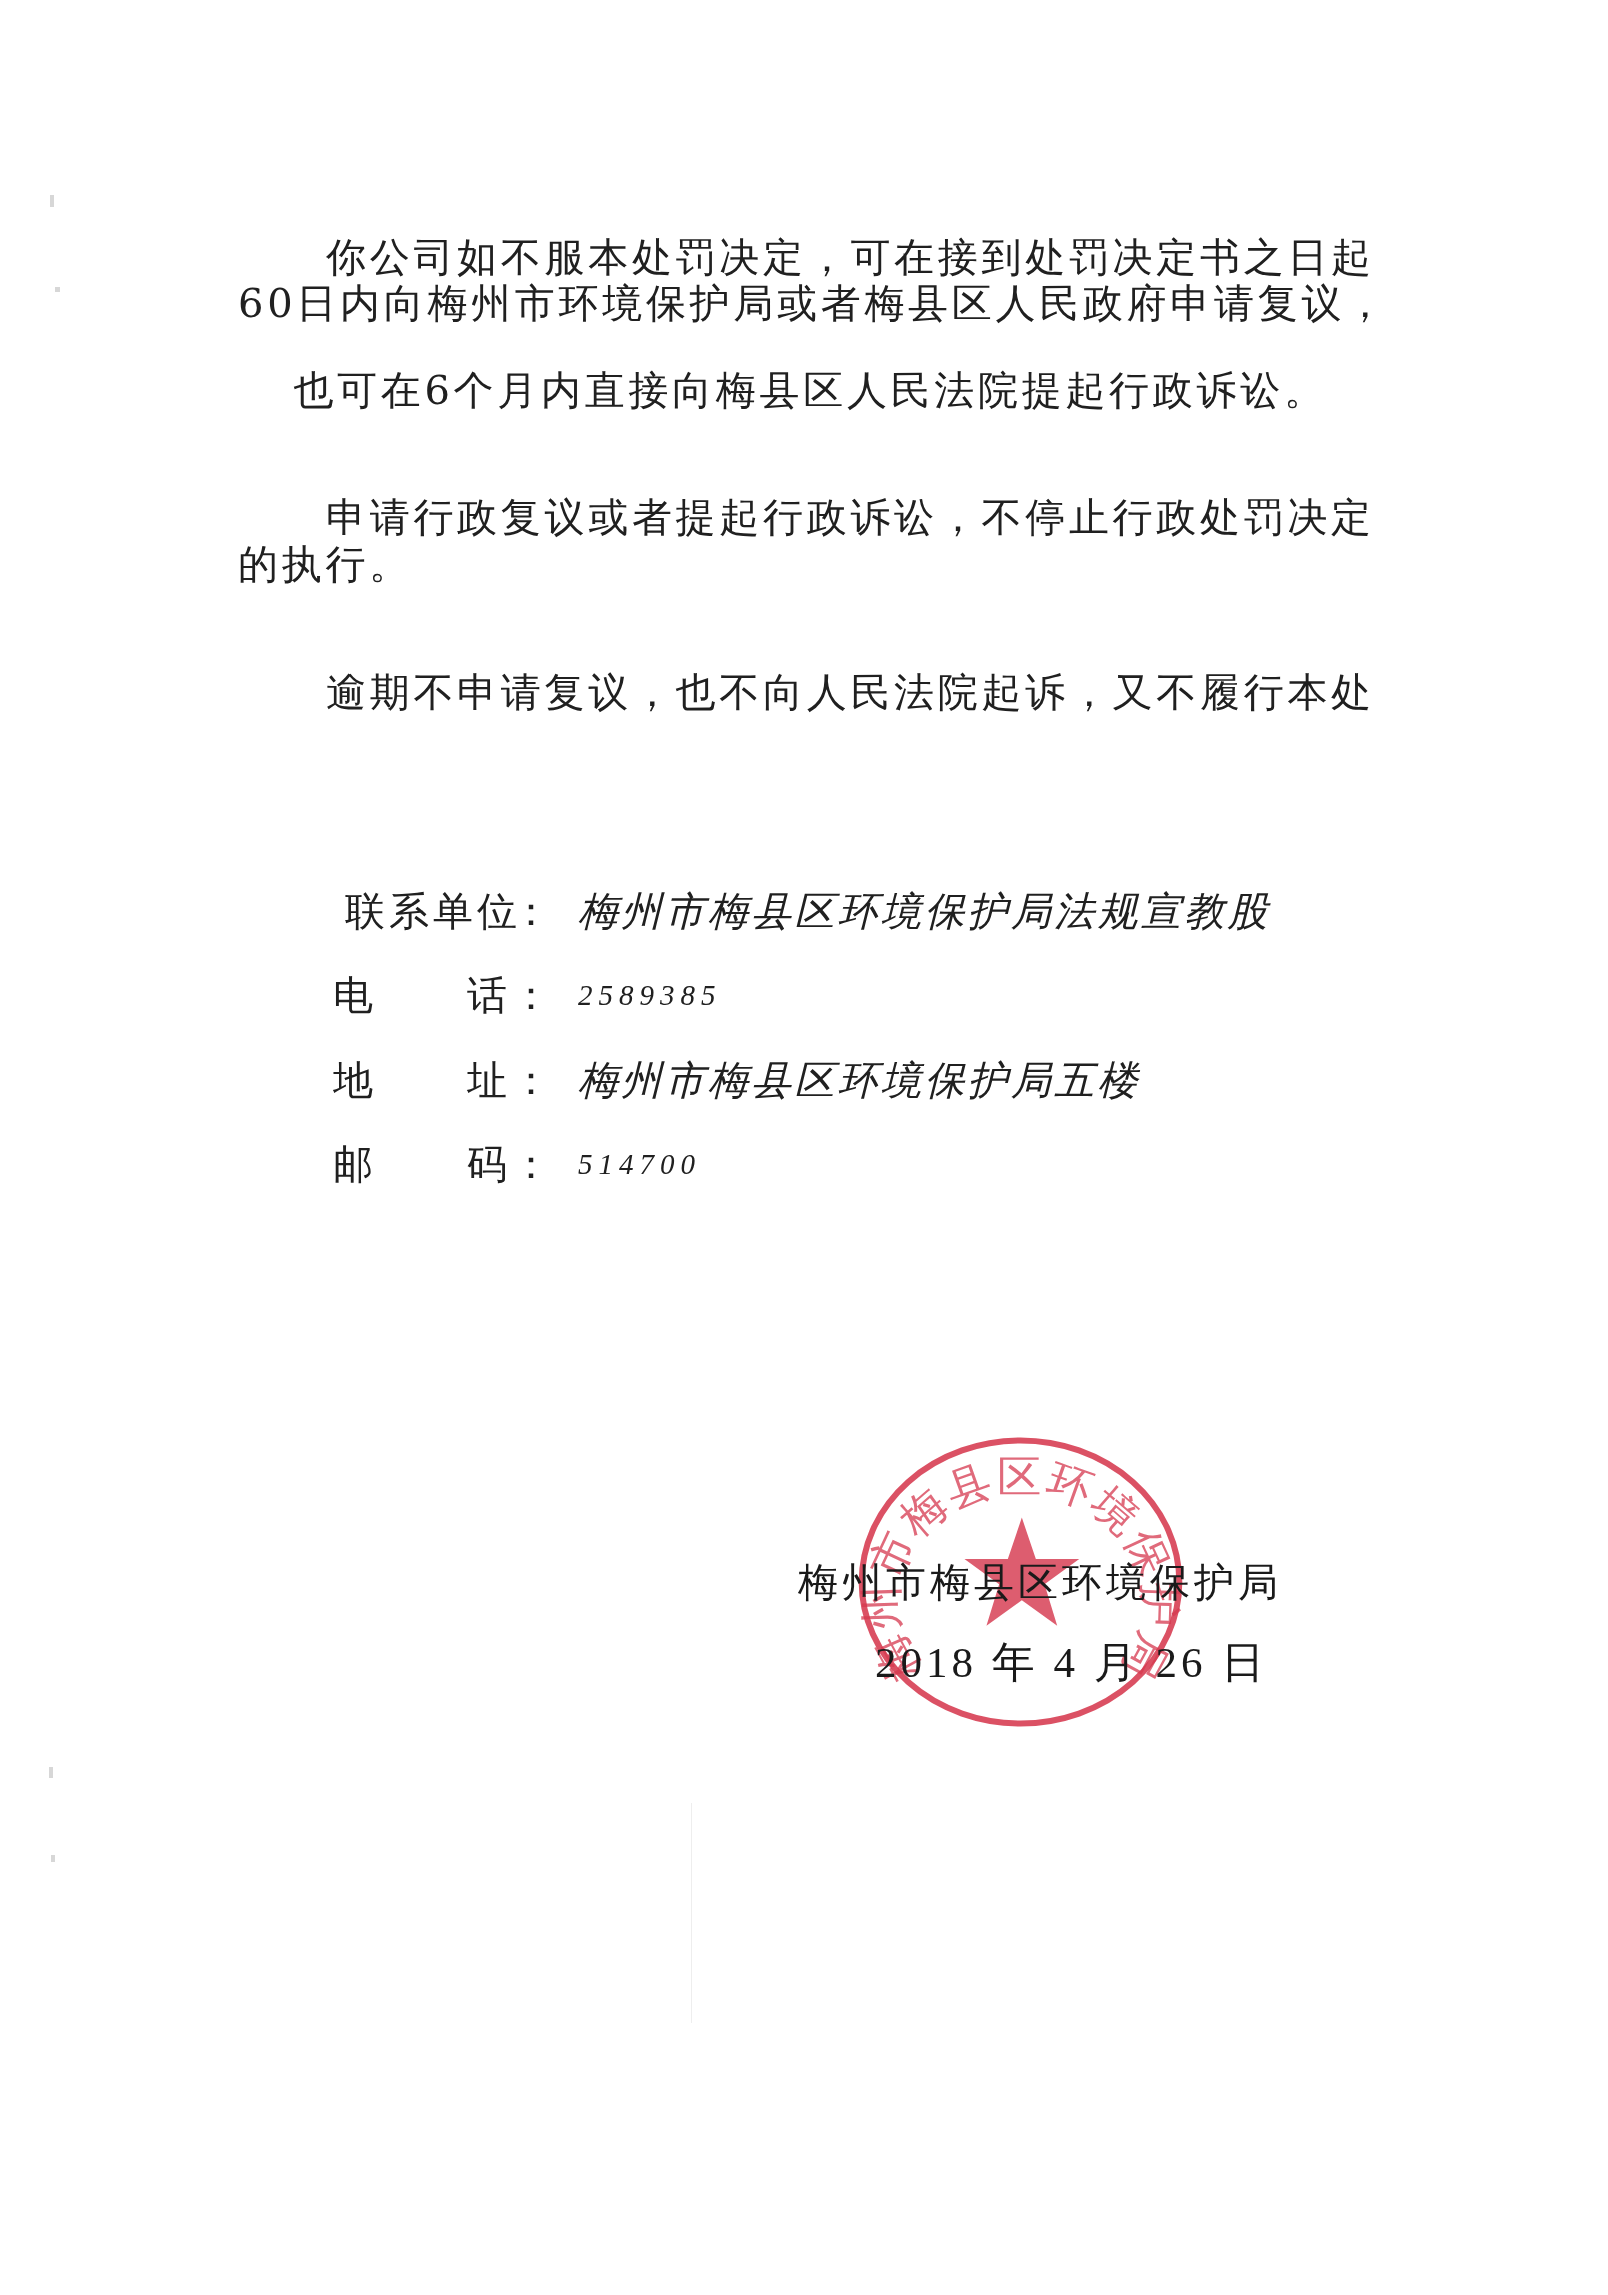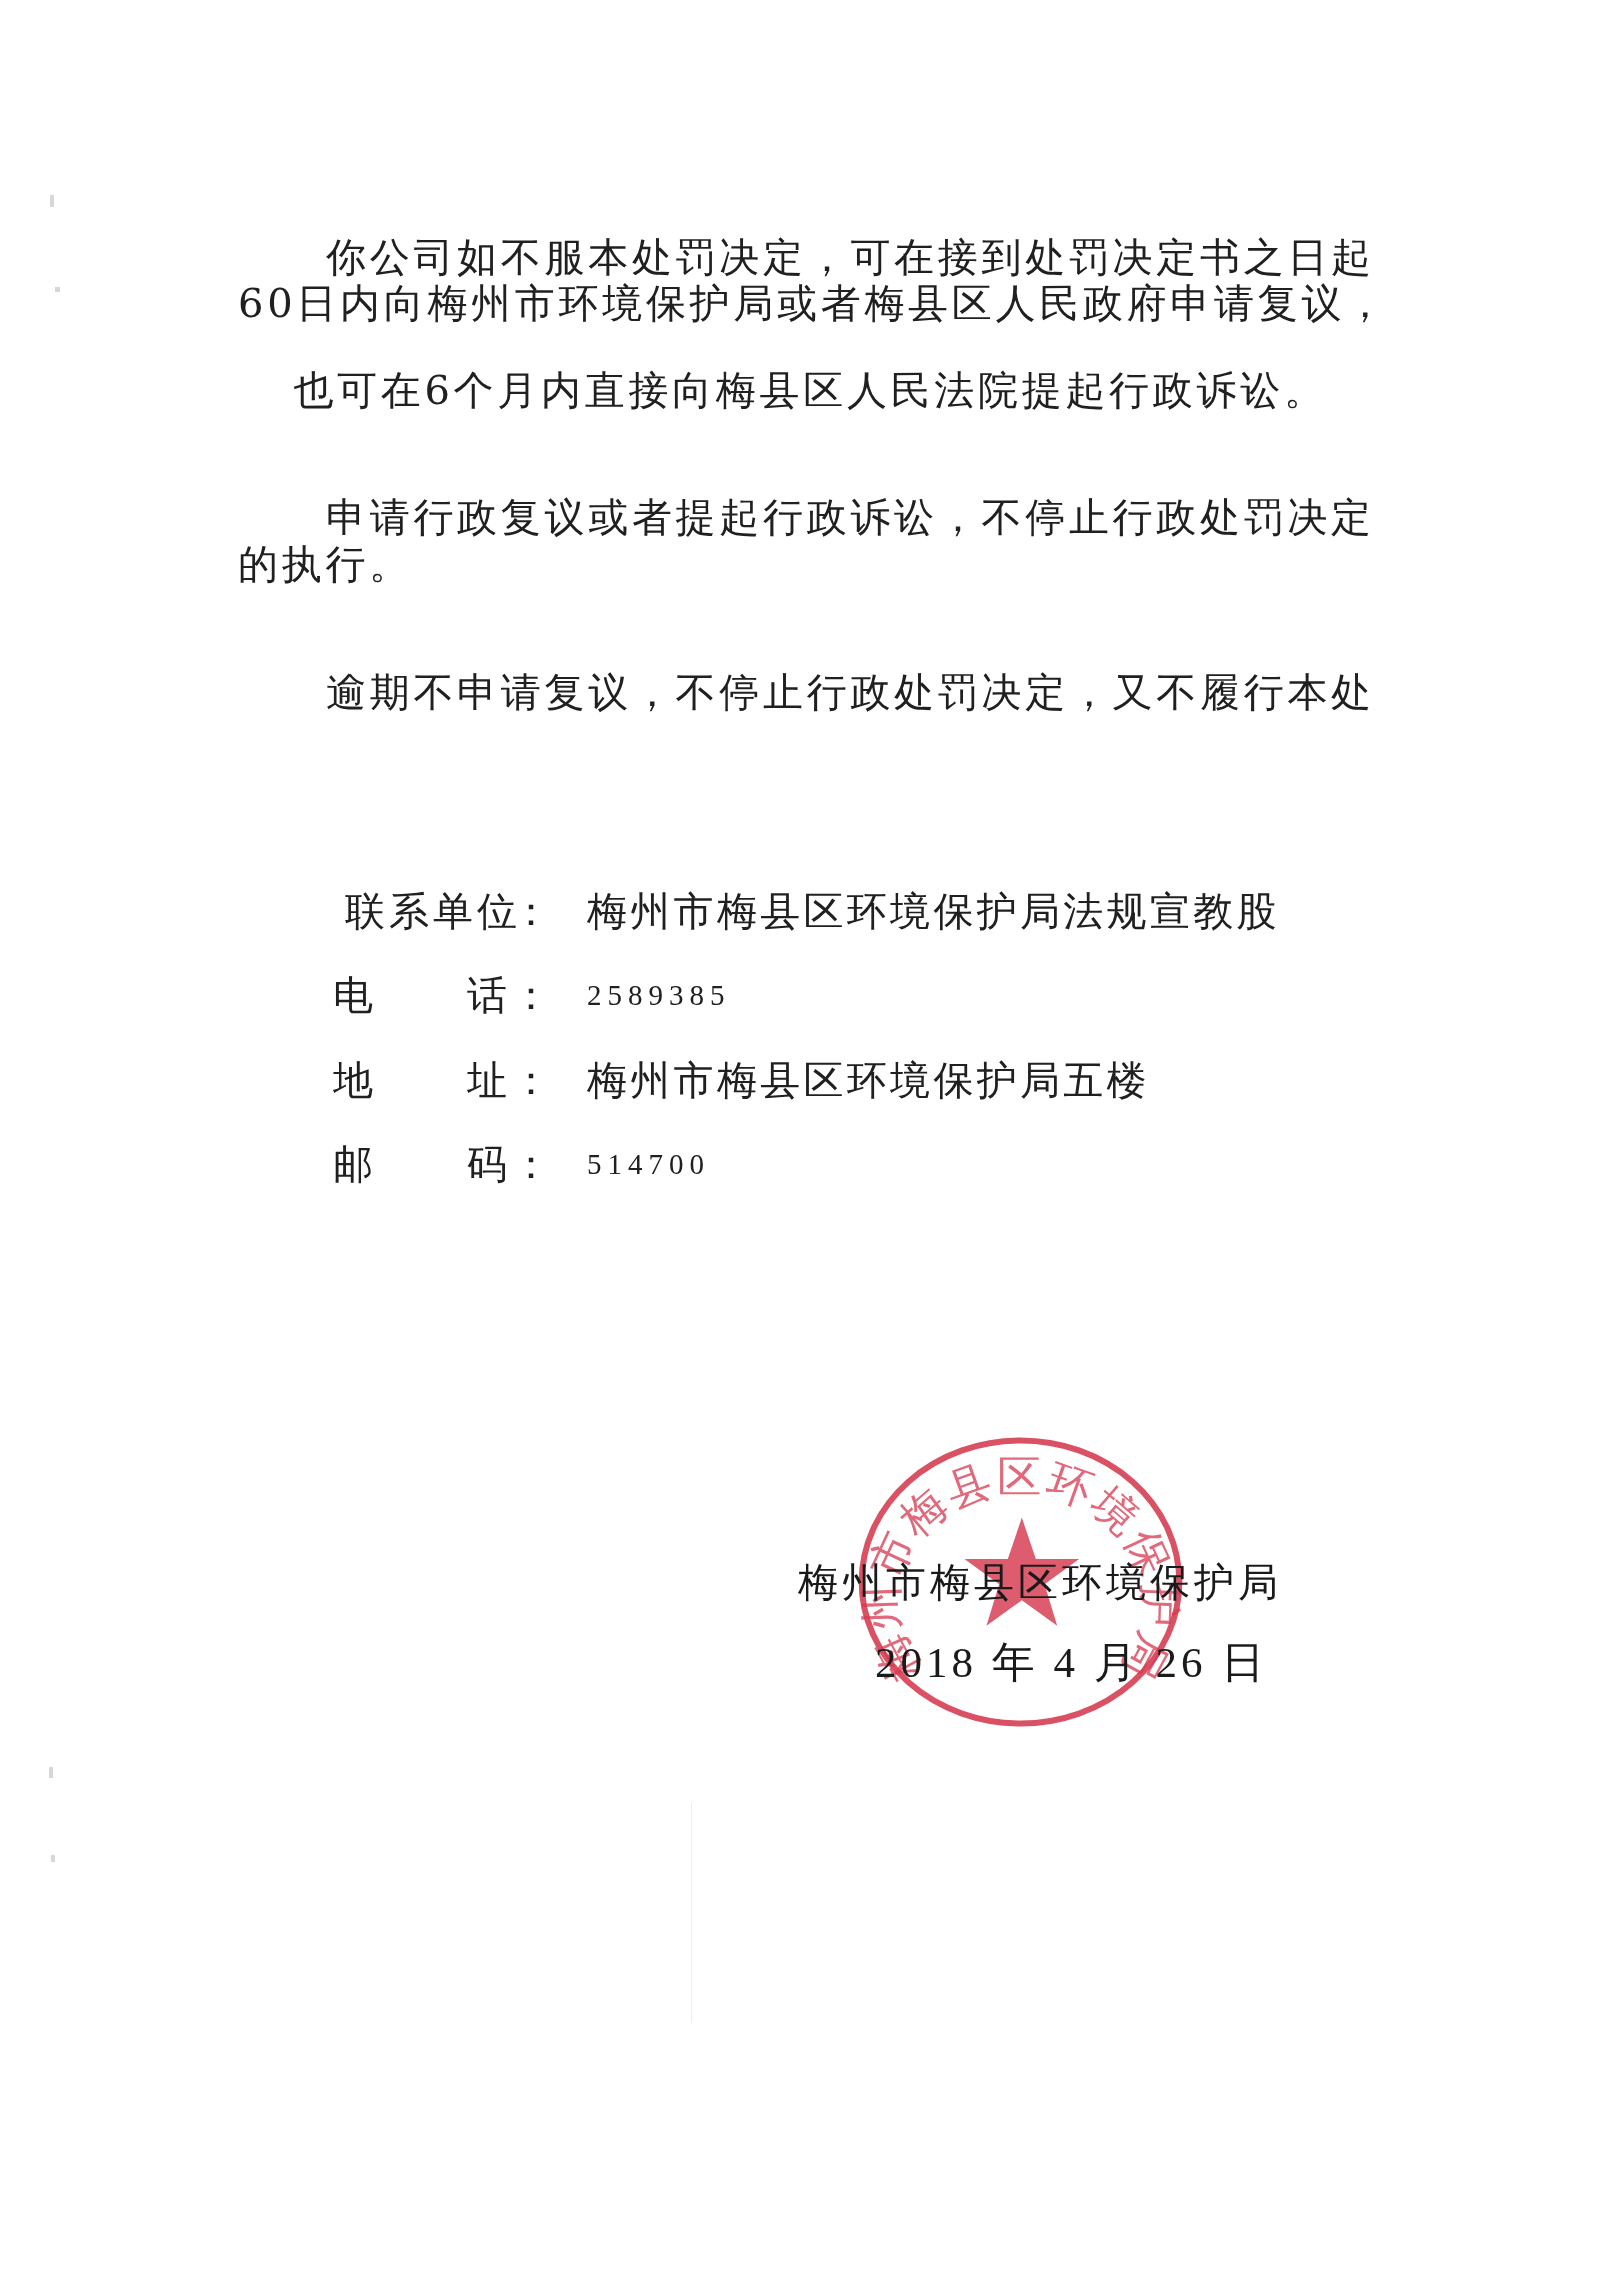--- a/index.html
+++ b/index.html
@@ -16,21 +16,21 @@
     font-size: 40px; letter-spacing: 3.7px; white-space: nowrap;
     color: #202020;
   }
   .body-line.indent { left: 326px; width: 1058px; margin-top: 40px; }
 
   .contact-row { position: absolute; left: 333px; height: 53px; line-height: 53px; font-size: 40px; color: #202020; white-space: nowrap; }
   .contact-label-a { position: absolute; left: 0; letter-spacing: 4px; }
   .contact-label-b { position: absolute; left: 134px; }
   .contact-label-full { position: absolute; left: 12px; letter-spacing: 4px; }
   .contact-colon { position: absolute; left: 178px; }
-  .contact-value { position: absolute; left: 254px; letter-spacing: 3.3px; }
+  .contact-value { position: absolute; left: 245px; letter-spacing: 3.3px; font-style: italic; }
   .contact-value.num { font-family: "Liberation Serif", "DejaVu Serif", serif; font-size: 29px; letter-spacing: 6px; }
 
   .stamp {
     position: absolute; left: 857px; top: 1436px;
     width: 327px; height: 292px;
   }
   .sign-line {
     position: absolute; height: 53px; line-height: 53px; font-size: 40px;
     white-space: nowrap; color: #1a1a1a;
   }
@@ -50,21 +50,21 @@
   <div class="scan-mark" style="left:51px;top:1855px;width:4px;height:6.7px;"></div>
   <div class="scan-mark" style="left:691px;top:1803px;width:1.3px;height:220px;opacity:0.25;"></div>
 
   <div class="body-line indent" style="top:191px;">你公司如不服本处罚决定，可在接到处罚决定书之日起</div>
   <div class="body-line" style="top:277px;">60日内向梅州市环境保护局或者梅县区人民政府申请复议，</div>
   <div class="body-line" style="top:364px;text-align:center;">也可在6个月内直接向梅县区人民法院提起行政诉讼。</div>
 
   <div class="body-line" style="top:538px;">的执行。</div>
   <div class="body-line indent" style="top:451px;">申请行政复议或者提起行政诉讼，不停止行政处罚决定</div>
 
-  <div class="body-line indent" style="top:626px;">逾期不申请复议，不停止行政处罚决定，又不履行本处</div>
+  <div class="body-line indent" style="top:626px;">逾期不申请复议，也不向人民法院起诉，又不履行本处</div>
 
   <div class="contact-row" style="top:885px;">
     <span class="contact-label-full">联系单位</span>
     <span class="contact-colon">：</span>
     <span class="contact-value">梅州市梅县区环境保护局法规宣教股</span>
   </div>
 
   <div class="contact-row" style="top:969px;">
     <span class="contact-label-a">电</span>
     <span class="contact-label-b">话</span>

